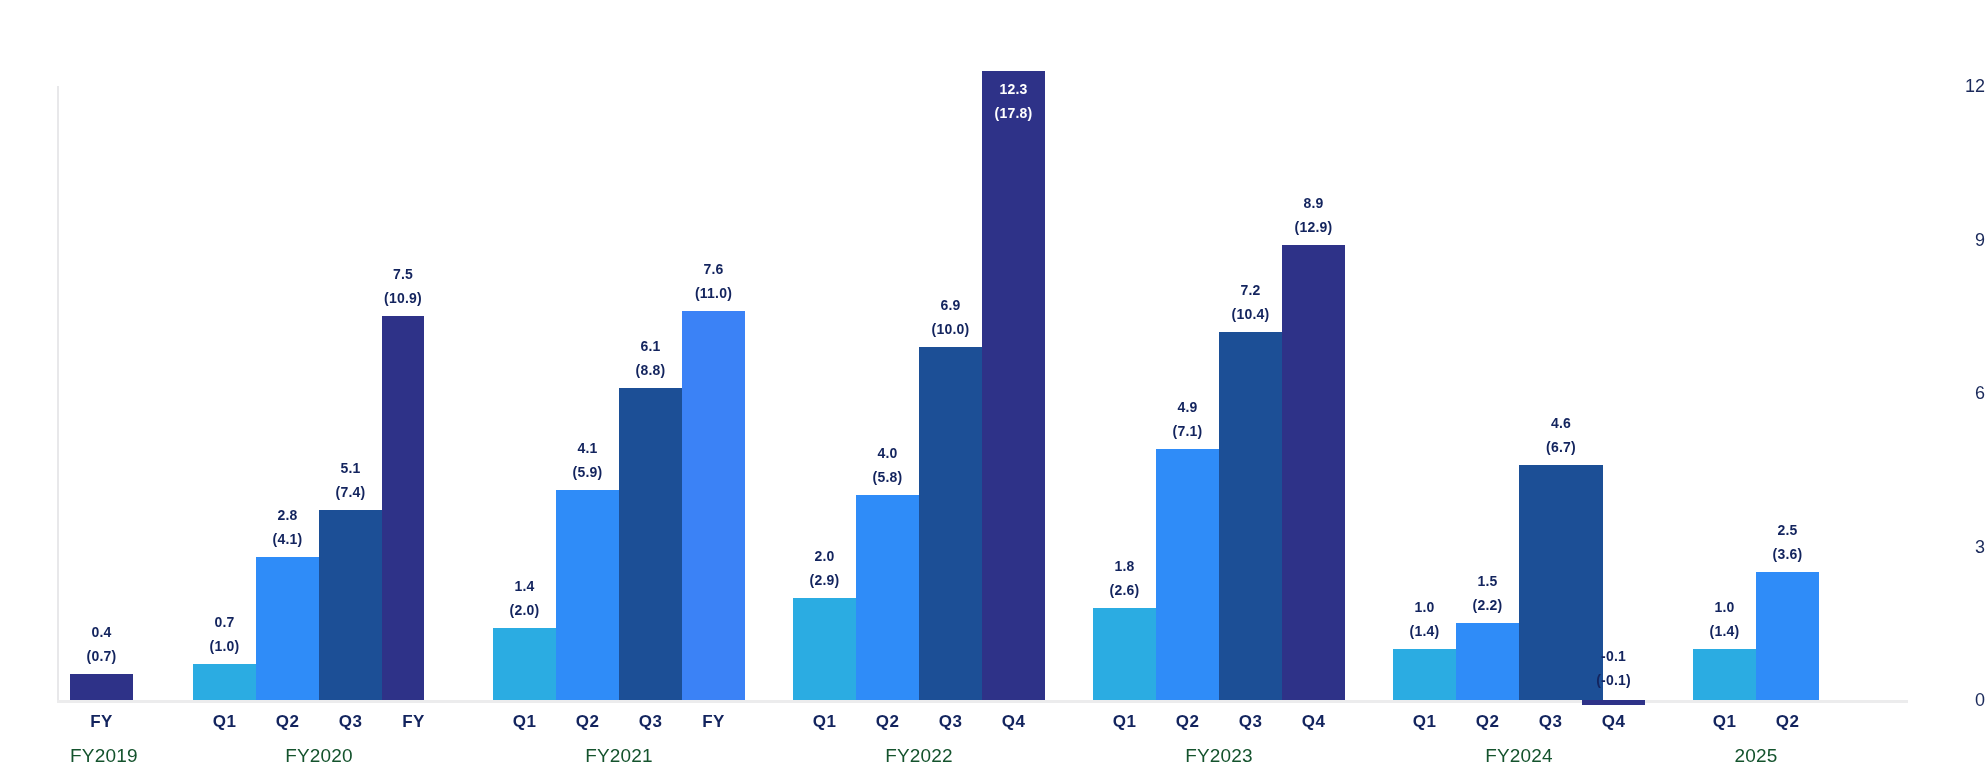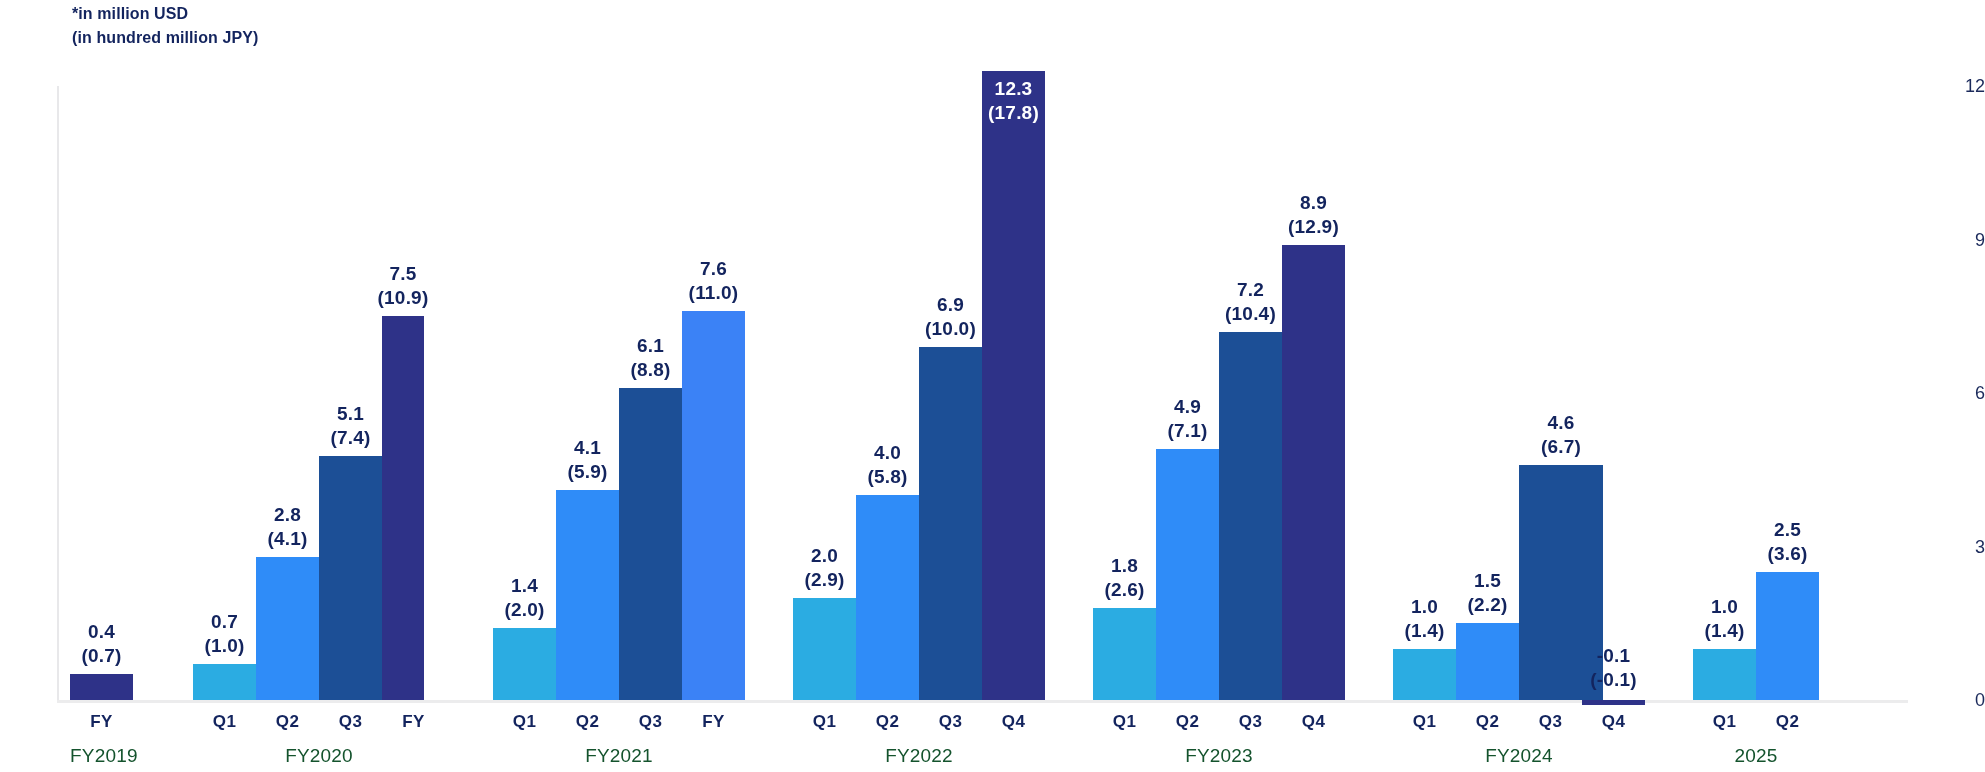--- a/index.html
+++ b/index.html
@@ -77,21 +77,21 @@
     bottom: auto;
     top: 700px;
   }
 
   .bar-label {
     position: absolute;
     left: 50%;
     transform: translateX(-50%);
     text-align: center;
     color: #13245e;
-    font-size: 19px;
+    font-size: 14px;
     font-weight: bold;
     line-height: 24px;
     white-space: nowrap;
     letter-spacing: 0.2px;
   }
   .bar-label .v1 { display: block; }
   .bar-label .v2 { display: block; }
 
   
   .bar-label.above { bottom: 100%; margin-bottom: 6px; }
@@ -117,24 +117,20 @@
     font-size: 19px;
     font-weight: 400;
     letter-spacing: 0.2px;
   }
 </style>
 </head>
 <body>
 
 <div id="page">
 
-  <div id="note">
-    <div>*in million USD</div>
-    <div>(in hundred million JPY)</div>
-  </div>
 
   <div id="plot">
     <div id="yaxis-line"></div>
     <div id="xaxis-line"></div>
     <div id="yticks">
         <div class="ytick-label" style="top: 700px;">0</div>
         <div class="ytick-label" style="top: 546.5px;">3</div>
         <div class="ytick-label" style="top: 393px;">6</div>
         <div class="ytick-label" style="top: 239.5px;">9</div>
         <div class="ytick-label" style="top: 86px;">12</div>
@@ -151,21 +147,21 @@
             <span class="v1">0.7</span>
             <span class="v2">(1.0)</span>
           </div>
         </div>
         <div class="bar" style="left: 256px; width: 63px; height: 143.267px; background: rgb(47, 140, 248);">
           <div class="bar-label above">
             <span class="v1">2.8</span>
             <span class="v2">(4.1)</span>
           </div>
         </div>
-        <div class="bar" style="left: 319px; width: 63px; height: 244px; background: rgb(28, 79, 150);">
+        <div class="bar" style="left: 319px; width: 63px; height: 190px; background: rgb(28, 79, 150);">
           <div class="bar-label above">
             <span class="v1">5.1</span>
             <span class="v2">(7.4)</span>
           </div>
         </div>
         <div class="bar" style="left: 382px; width: 42px; height: 383.75px; background: rgb(46, 50, 136);">
           <div class="bar-label above">
             <span class="v1">7.5</span>
             <span class="v2">(10.9)</span>
           </div>

